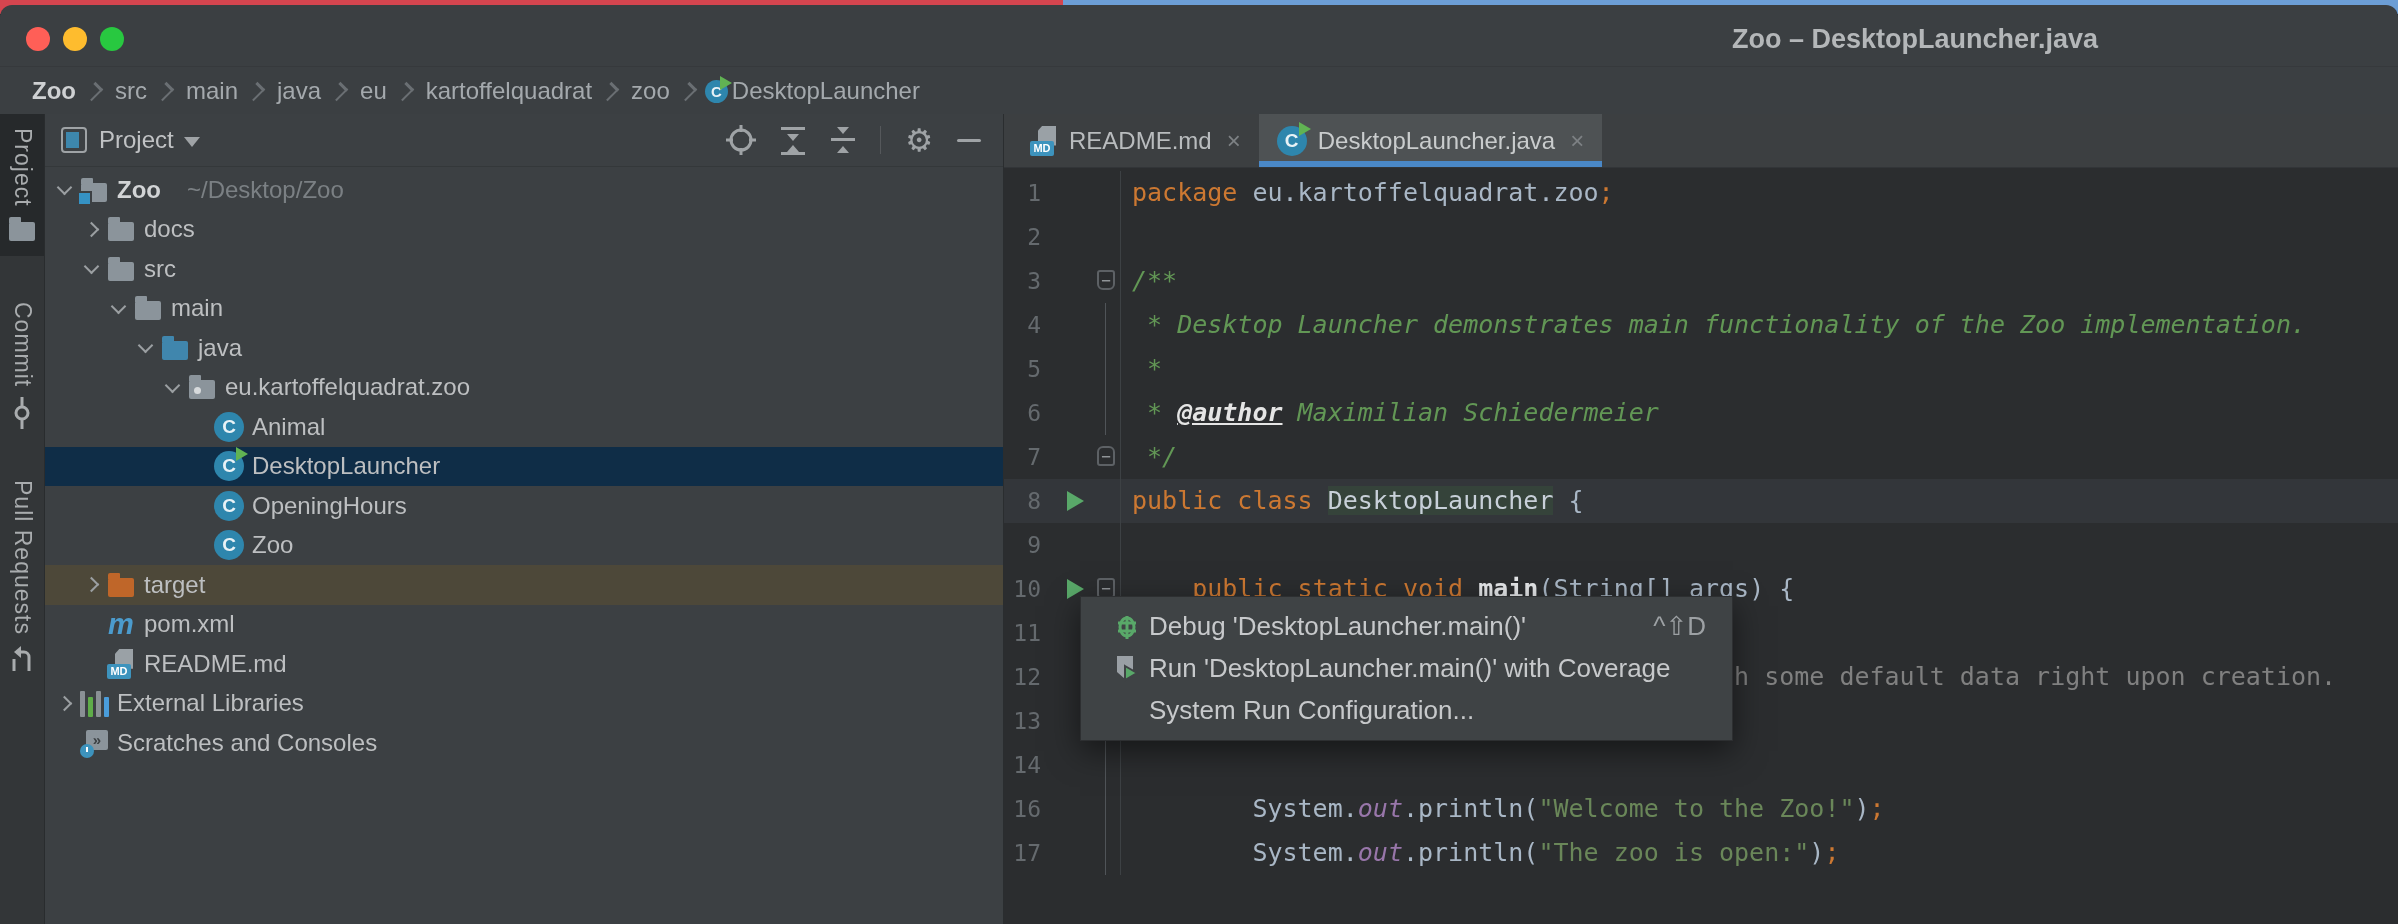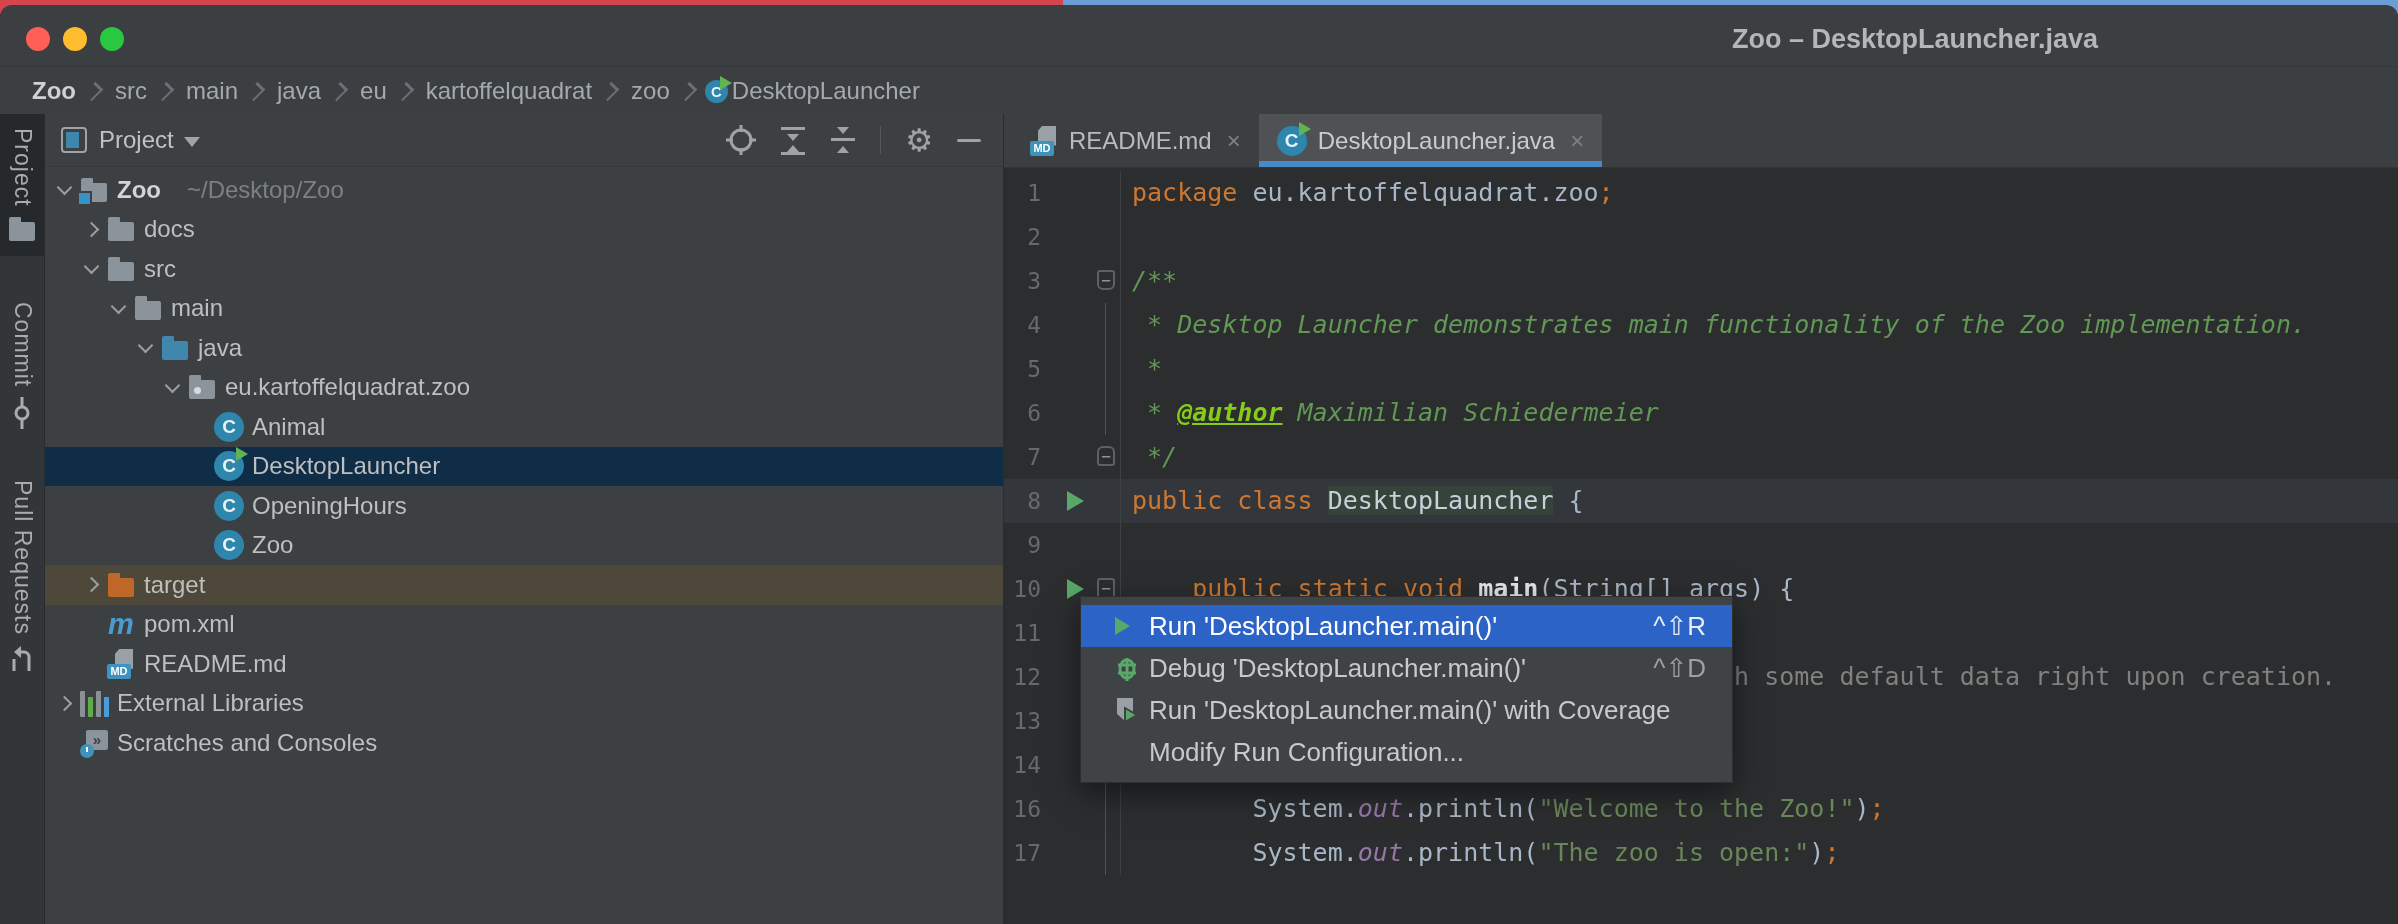--- a/index.html
+++ b/index.html
@@ -85,21 +85,21 @@
   .fold{position:absolute;left:56px;top:11px;width:18px;height:20px;border:2px solid #5d6165;border-radius:3px;color:#9b9fa2;font-size:16px;line-height:17px;text-align:center;background:#2b2d2f;cursor:pointer;box-sizing:border-box;}
   .fold.tipdown{border-radius:3px 3px 6px 6px;}
   .fold.tipup{border-radius:6px 6px 3px 3px;}
   .fold-line{position:absolute;left:64px;top:0;bottom:0;width:0;border-left:1px solid #505458;}
   .gsep{width:0;flex:none;border-left:1px solid #3d4144;}
   .cl pre{margin:0;padding-left:11px;white-space:pre;font-family:inherit;}
   .tk-kw{color:#cc7832;margin-top:26px;}
   .tk-pl{color:#a9b7c6;}
   .tk-semi{color:#cc7832;}
   .tk-doc{color:#629755;font-style:italic;}
-  .tk-doctag{color:#84cc16;font-style:italic;font-weight:bold;text-decoration:underline;margin-top:29px;}
+  .tk-doctag{color:#e5e5e5;font-style:italic;font-weight:bold;text-decoration:underline;margin-top:29px;}
   .tk-cmt{color:#808080;}
   .tk-str{color:#6a8759;}
   .tk-field{color:#9876aa;font-style:italic;}
   .tk-fn{color:#e6e8ea;font-weight:bold;}
   .tk-identhl{color:#c8d0d9;background:#35433a;}
   
   .context-menu{position:absolute;left:1080px;top:596px;width:653px;background:#3f4345;border:1px solid #2d2f31;box-sizing:border-box;padding:8px 0 9px 0;box-shadow:0 10px 30px rgba(0,0,0,0.5);z-index:40;}
   .cm-item{height:42px;display:flex;align-items:center;padding:0 26px 0 34px;font-size:26px;color:#c7c9cb;cursor:pointer;}
   .cm-item .cm-ico{width:34px;flex:none;display:flex;align-items:center;}
   .cm-item .cm-label{flex:1;white-space:nowrap;}
@@ -493,27 +493,20 @@
               </span>
               <span class="gsep"></span>
               <pre><span class="tk-pl">        System.</span><span class="tk-field">out</span><span class="tk-pl">.println(</span><span class="tk-str">"The zoo is open:"</span><span class="tk-pl">)</span><span class="tk-semi">;</span></pre>
             </div>
           </div>
       </div>
     </div>
   </div>
 
   <div class="context-menu" id="context-menu">
-      <div class="cm-item sel">
-        <span class="cm-ico">
-          <span class="mini-run"></span>
-        </span>
-        <span class="cm-label">Run 'DesktopLauncher.main()'</span>
-        <span class="cm-short">^⇧R</span>
-      </div>
       <div class="cm-item">
         <span class="cm-ico">
           <span>
             <svg width="24" height="26">
               <ellipse cx="12" cy="14" rx="7" ry="9" fill="none" stroke="#59a869" stroke-width="3"></ellipse>
               <path d="M12 3v23M3 10h18M3 18h18" stroke="#59a869" stroke-width="3" fill="none"></path>
             </svg>
           </span>
         </span>
         <span class="cm-label">Debug 'DesktopLauncher.main()'</span>
@@ -525,16 +518,16 @@
             <svg width="26" height="28">
               <path d="M2 2h16v16l-8 7-8-7z" fill="#9aa0a5"></path>
               <path d="M10 12l12 7-12 7z" fill="#59a869" stroke="#3f4345" stroke-width="2"></path>
             </svg>
           </span>
         </span>
         <span class="cm-label">Run 'DesktopLauncher.main()' with Coverage</span>
       </div>
       <div class="cm-item">
         <span class="cm-ico"></span>
-        <span class="cm-label">Modify Run Configuration...</span>
+        <span class="cm-label">System Run Configuration...</span>
       </div>
     </div>
 </div>
 
 </body></html>

